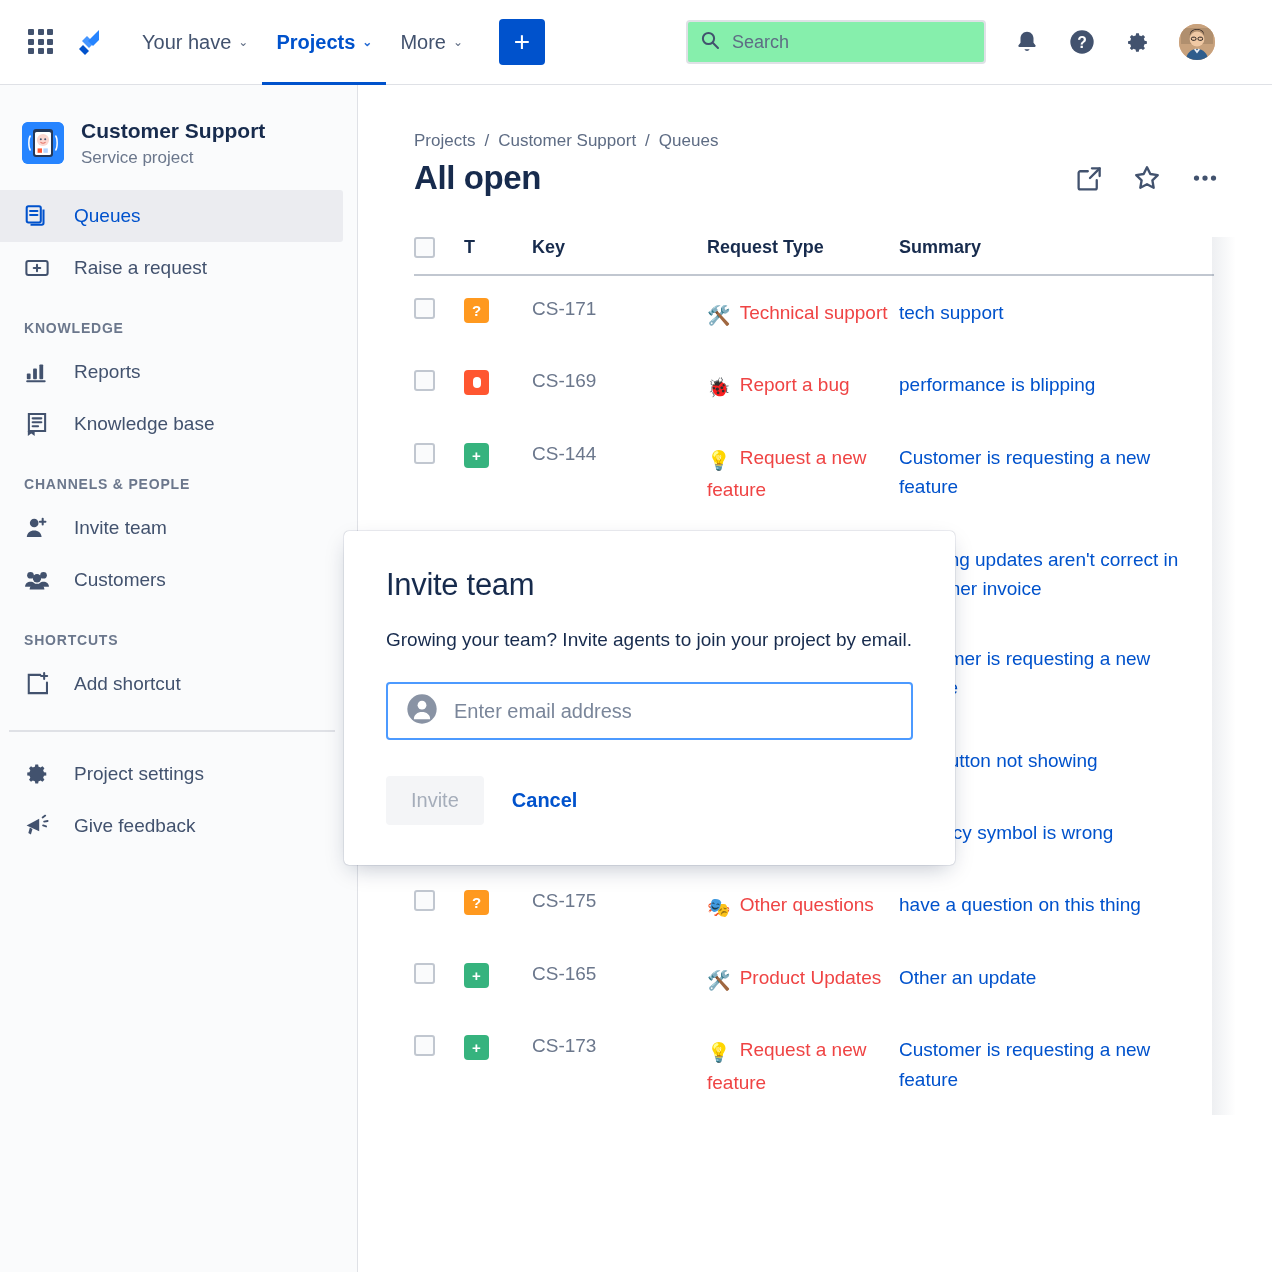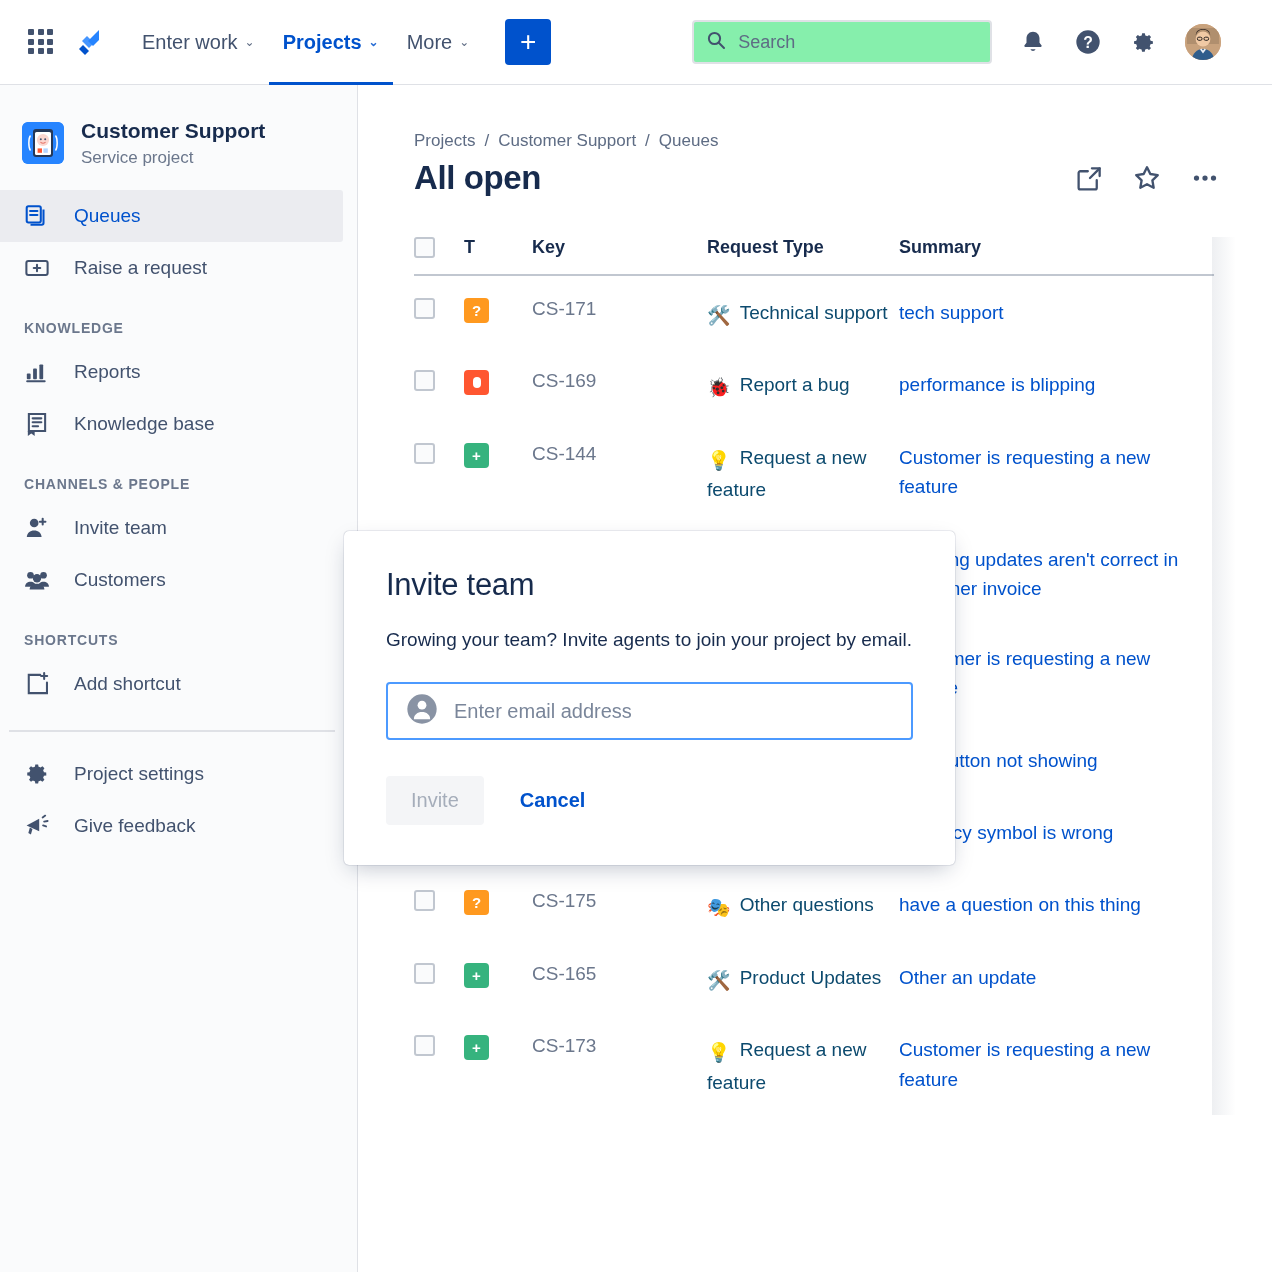--- a/index.html
+++ b/index.html
@@ -117,21 +117,21 @@
   .pill {
     width: 25px; height: 25px; border-radius: 4px; display: flex;
     align-items: center; justify-content: center; color: #fff;
     font-size: 15px; font-weight: 700; line-height: 1;
   }
   .pill.question { background: #ff991f; }
   .pill.bug { background: #ff5630; }
   .pill.feature { background: #36b37e; }
   .pill .dot { width: 8px; height: 11px; background:#fff; border-radius: 4px; display:block; }
   .key-cell { color: #6b778c; font-size: 19px; }
-  .type-cell { color: #0c4a6e; line-height: 1.55; }
+  .type-cell { color: #ef4444; line-height: 1.55; }
   .type-emoji { margin-right: 9px; display:inline-block; vertical-align:-3px; }
   .sum-cell a { color: #0052cc; text-decoration: none; cursor: pointer; line-height: 1.55; }
   .tbl-fade {
     position: absolute; top: 0; right: -22px; width: 24px; height: 100%;
     background: linear-gradient(to right, rgba(9,30,66,0.07), rgba(9,30,66,0));
     pointer-events: none;
   }
   
   #modal {
     position: absolute; left: 344px; top: 531px; width: 611px;
@@ -144,21 +144,21 @@
   .modal-input {
     margin-top: 28px; height: 58px; border: 2px solid #4c9aff; border-radius: 4px;
     display: flex; align-items: center; padding: 0 18px; background: #fff;
   }
   .modal-input input {
     border: none; outline: none; font-size: 20px; color: #172b4d;
     margin-left: 16px; width: 100%; background: transparent;
     font-family: "Liberation Sans", sans-serif;
   }
   .modal-input input::placeholder { color: #7a869a; }
-  .modal-actions { display: flex; align-items: center; margin-top: 36px; gap: 22px; }
+  .modal-actions { display: flex; align-items: center; margin-top: 36px; gap: 14px; }
   .btn-invite {
     background: #f4f5f7; color: #a5adba; border: none; border-radius: 4px;
     font-size: 20px; padding: 13px 25px; cursor: default;
     font-family: "Liberation Sans", sans-serif;
   }
   .btn-cancel {
     background: transparent; border: none; color: #0052cc; font-size: 20px;
     font-weight: 700; padding: 13px 14px; cursor: pointer;
     font-family: "Liberation Sans", sans-serif;
   }
@@ -181,21 +181,21 @@
   <div class="jira-logo">
     <svg width="32" height="32" viewBox="0 0 32 32">
       <path d="M25 4 L14 15 L19 20 L25 14 Z" fill="#2684ff"></path>
       <path d="M13 10 L8 15 L15 22 L20 17 Z" fill="#2684ff" opacity=".85"></path>
       <path d="M9 19 L5 23 L11 29 L15 25 Z" fill="#0052cc"></path>
     </svg>
   </div>
 
   <div class="nav-links">
     <div class="nav-item">
-      <span>Enter work</span>
+      <span>Your have</span>
       <span class="nav-caret">⌄</span>
     </div>
     <div class="nav-item active">
       <span>Projects</span>
       <span class="nav-caret">⌄</span>
     </div>
     <div class="nav-item">
       <span>More</span>
       <span class="nav-caret">⌄</span>
     </div>

